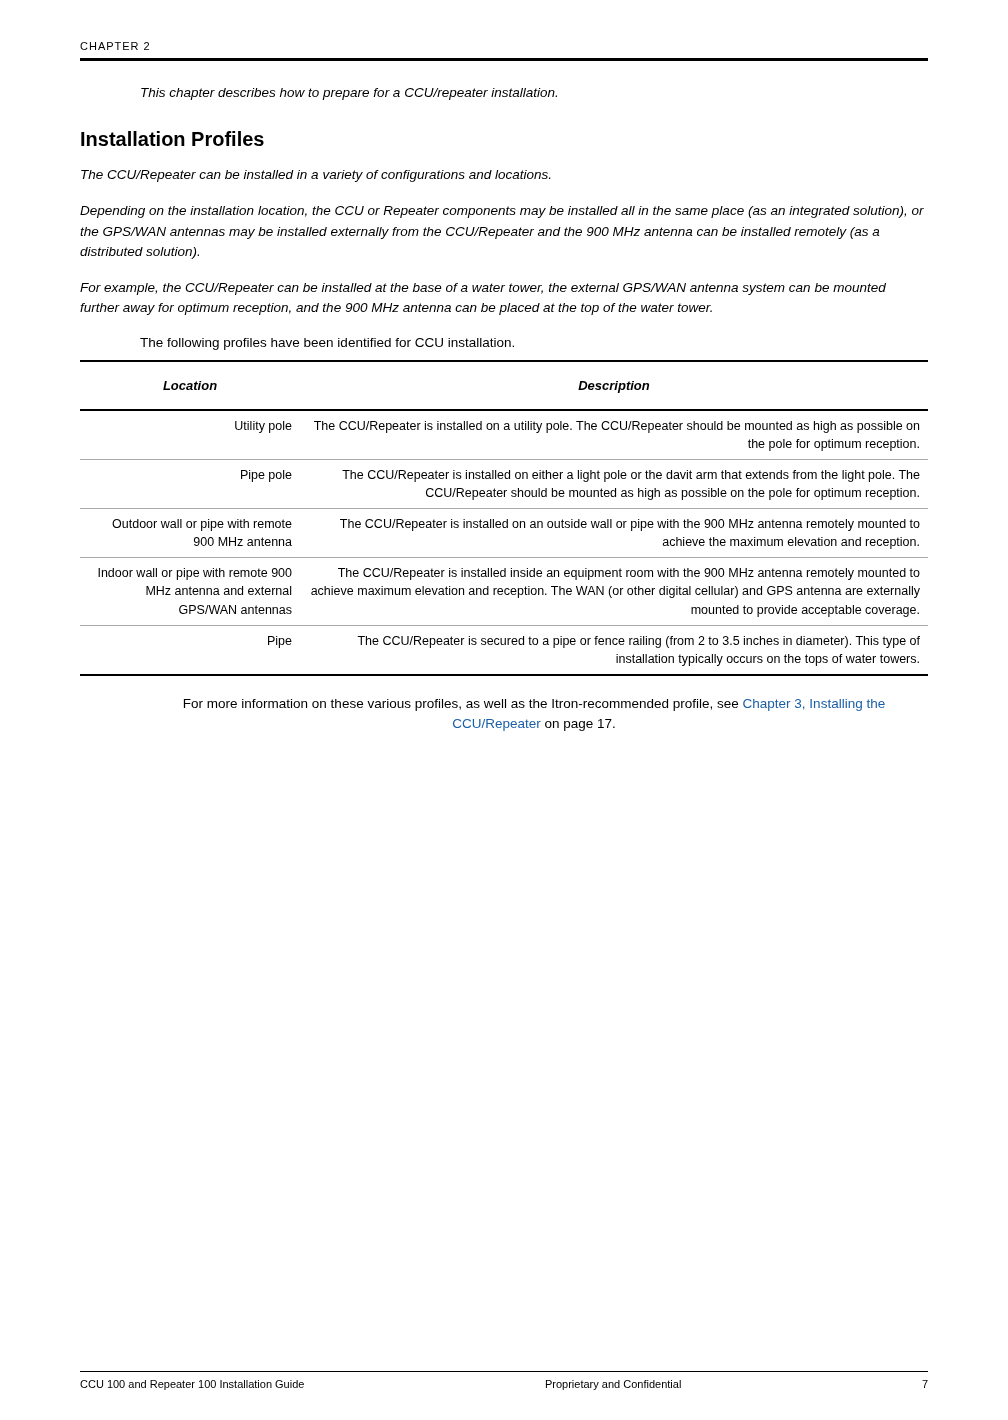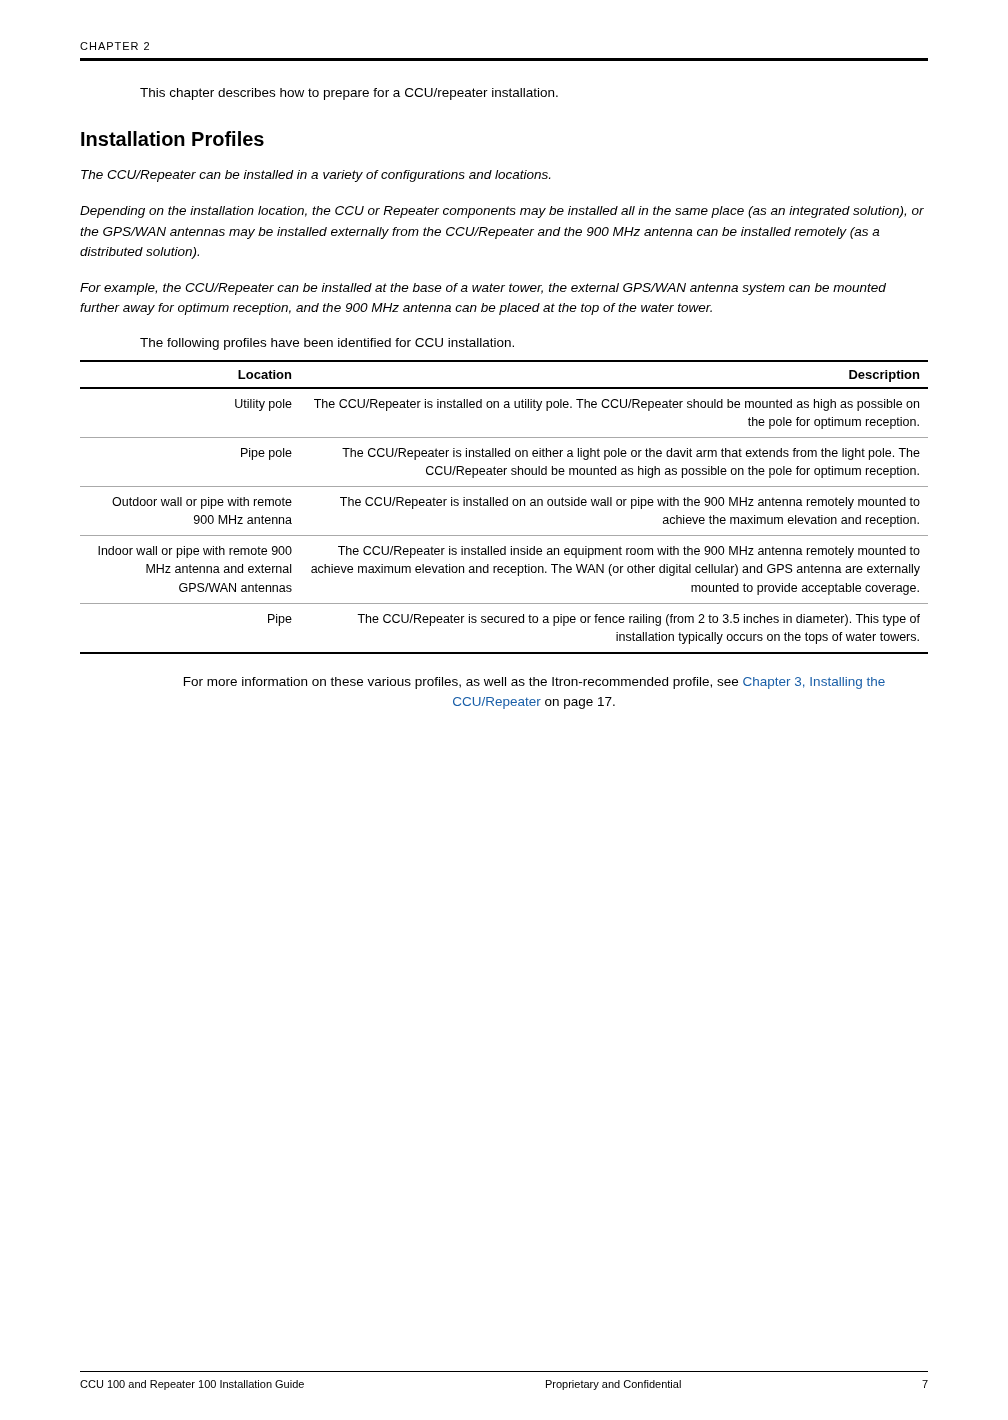--- a/index.html
+++ b/index.html
@@ -34,20 +34,21 @@
     }
     .title-rule {
       border: none;
       border-top: 3px solid #000;
       margin-bottom: 24px;
     }
     .intro-text {
       font-size: 13.5px;
       margin-bottom: 28px;
       margin-left: 60px;
+      font-style: italic;
     }
     .section-title {
       font-size: 20px;
       font-weight: bold;
       color: #000;
       margin-bottom: 14px;
     }
     .body-text {
       font-size: 13.5px;
       margin-bottom: 16px;
@@ -61,24 +62,25 @@
     }
     table.profiles-table {
       width: 100%;
       border-collapse: collapse;
       margin-bottom: 18px;
       font-size: 12.5px;
     }
     table.profiles-table thead tr th {
       border-top: 2px solid #000;
       border-bottom: 2px solid #000;
-      padding: 5px 8px;
-      text-align: right;
+      padding: 16px 8px;
+      text-align: center;
       font-weight: bold;
       font-size: 13px;
+      font-style: italic;
     }
     table.profiles-table tbody tr td {
       padding: 6px 8px;
       vertical-align: top;
       border-bottom: 1px solid #aaa;
       line-height: 1.45;
       text-align: right;
     }
     table.profiles-table tbody tr:last-child td {
       border-bottom: 2px solid #000;

